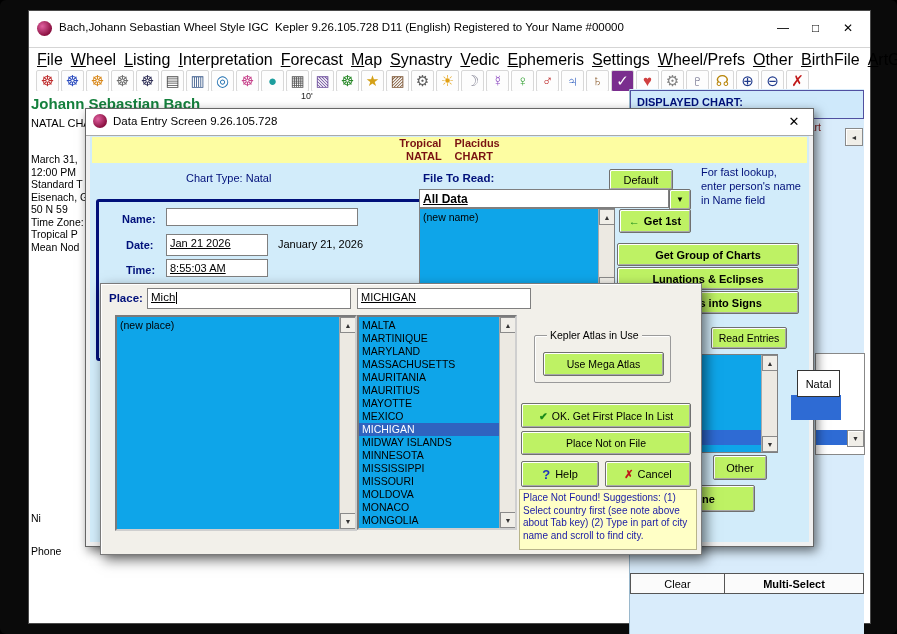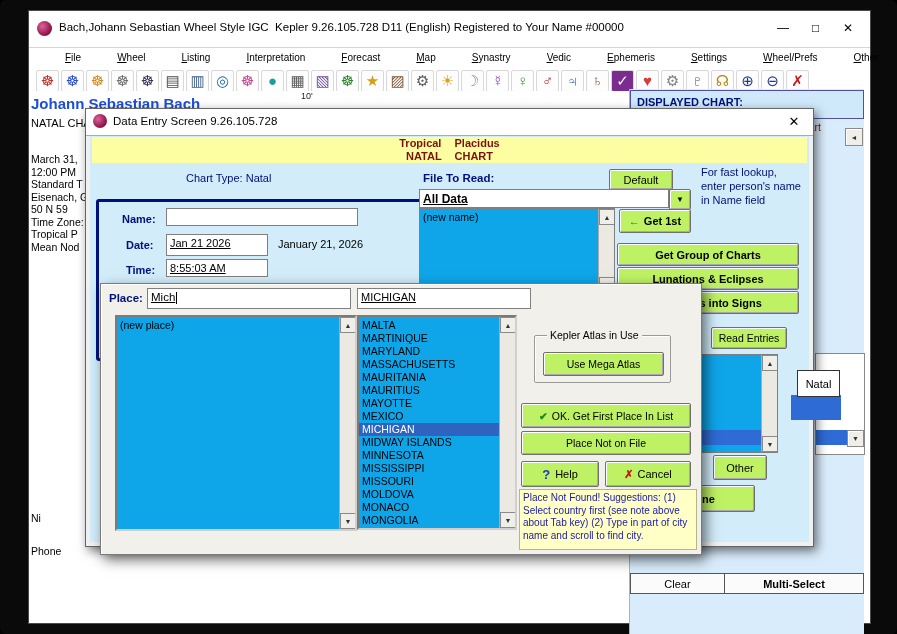--- a/index.html
+++ b/index.html
@@ -10,28 +10,28 @@
   
   .titlebar{position:absolute;left:0;top:0;width:100%;height:36px;background:#fff;border-bottom:1px solid #d5d5d5;}
   .app-icon{position:absolute;left:8px;top:10px;width:15px;height:15px;border-radius:50%;
             background:radial-gradient(circle at 35% 35%, #e060a0, #8a1040 70%);display:inline-block;}
   .title-left{position:absolute;left:30px;top:10px;font-size:11.5px;color:#000;}
   .title-center{position:absolute;left:0;right:0;top:10px;text-align:center;font-size:11.5px;color:#000;}
   .win-btns{position:absolute;right:8px;top:6px;}
   .win-btn{display:inline-block;width:28px;height:22px;text-align:center;line-height:22px;font-size:12px;color:#000;}
   
   .menubar{position:absolute;left:4px;top:36px;width:830px;height:22px;white-space:nowrap;}
-  .menu-item{display:inline-block;padding:4px 4px;font-size:10px;color:#000;margin-left:28px;}
+  .menu-item{display:inline-block;padding:4px 4px;font-size:16px;color:#000;}
   .menu-item::first-letter{text-decoration:underline;}
   .toolbar{position:absolute;left:6px;top:58px;width:828px;height:24px;white-space:nowrap;border-bottom:1px solid #e2e2e2;}
   .tb-icon{display:inline-block;width:21px;height:20px;margin:1px 1px;text-align:center;line-height:20px;
            font-size:15px;border:1px solid #d8d8d8;border-radius:2px;background:#fdfdfd;vertical-align:top;}
   
   .content{position:absolute;left:0;top:80px;width:100%;height:532px;background:#fff;}
-  .h-name{position:absolute;left:2px;top:4px;font-size:15px;font-weight:bold;color:#1d4ed8;white-space:nowrap;}
+  .h-name{position:absolute;left:2px;top:4px;font-size:15px;font-weight:bold;color:#15803d;white-space:nowrap;}
   .tick{position:absolute;left:272px;top:0px;font-size:9px;color:#222;}
   .natal-label{position:absolute;left:2px;top:26px;font-size:11px;color:#000;white-space:nowrap;}
   .birth-info{position:absolute;left:2px;top:62px;width:120px;}
   .info-line{font-size:10.5px;line-height:12.5px;color:#000;white-space:nowrap;}
   .left-txt{position:absolute;font-size:10.5px;color:#000;}
   .right-panel{position:absolute;left:600px;top:-2px;width:234px;height:562px;background:#d9ecfb;border-left:1px solid #9ab8cc;}
   .dchart-box{position:absolute;left:0px;top:1px;width:232px;height:27px;background:#cfe9fb;border:1px solid #5050a0;}
   .dchart-label{position:absolute;left:6px;top:5px;font-size:11px;font-weight:bold;color:#00107a;white-space:nowrap;}
   .dchart-entry{position:absolute;left:6px;top:32px;font-size:10.5px;color:#7a1212;white-space:nowrap;}
   .mini-btn{position:absolute;background:#f0eee8;border:1px solid #8a8a8a;box-shadow:inset 1px 1px 0 #fff;

